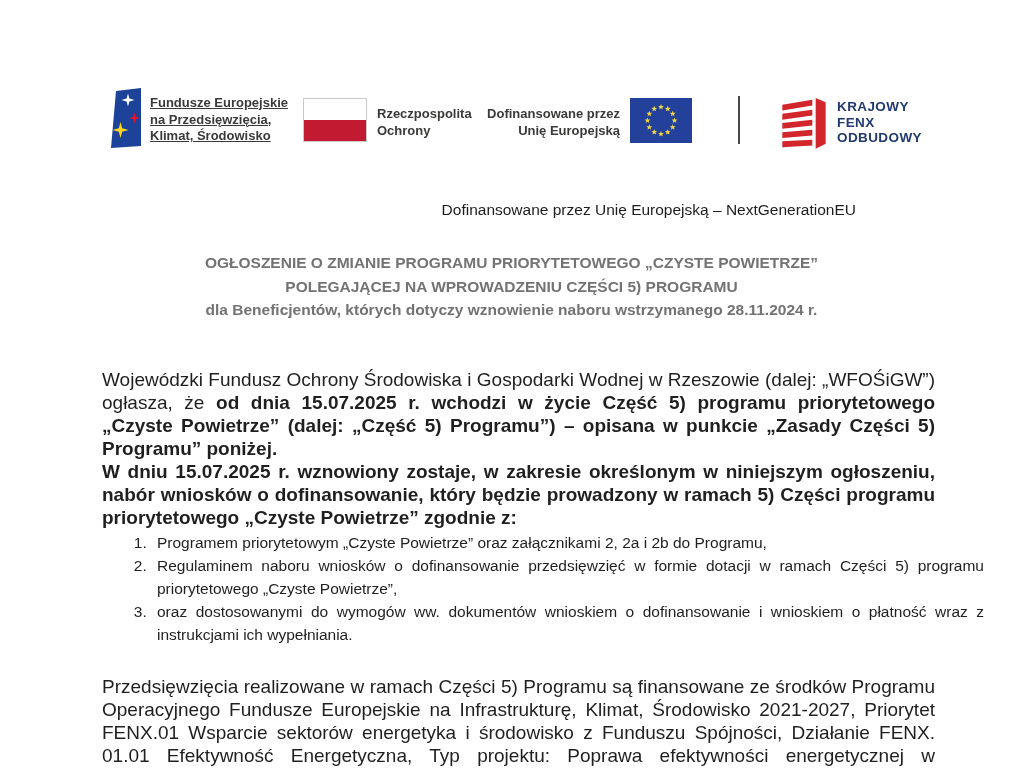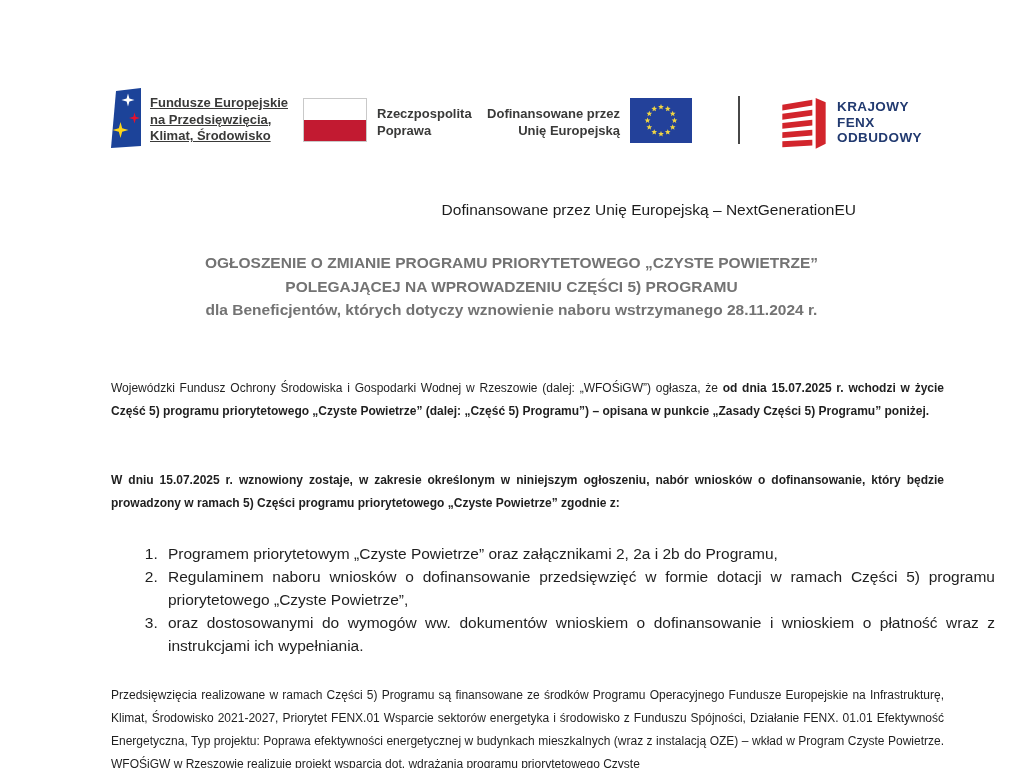--- a/index.html
+++ b/index.html
@@ -18,25 +18,25 @@
   .cofunded-text{left:470px;top:106px;width:150px;text-align:right;}
   .eu-flag{left:630px;top:98px;}
   .hdr-divider{left:738px;top:96px;width:2px;height:48px;background:#474747;}
   .kpo-icon{left:779px;top:96px;}
   .kpo-text{left:837px;top:99px;font-size:13.5px;line-height:15.5px;font-weight:700;letter-spacing:.4px;}
   
   .subheader{top:201px;left:0;width:856px;text-align:right;
     font-size:15.5px;font-weight:400;color:#1d1d1d;}
   .title{top:251px;left:95px;width:833px;text-align:center;
     font-size:15.5px;font-weight:700;line-height:23.5px;color:#737373;}
-  .para{left:95px;width:833px;font-size:12px;line-height:23px;
-    text-align:justify;color:#1f1f1f;margin:16px;}
+  .para{left:95px;width:833px;font-size:19px;line-height:23px;
+    text-align:justify;color:#1f1f1f;margin:7px;}
   .p1{top:361px;}
   .p2{top:453px;font-weight:700;}
-  .doc-list{top:527px;left:95px;width:833px;margin:15px;padding:0 0 0 52px;
+  .doc-list{top:527px;left:95px;width:833px;margin:4px;padding:0 0 0 52px;
     font-size:15.5px;line-height:23px;color:#1f1f1f;}
   .doc-list li{text-align:justify;padding-left:6px;}
   .p3{top:668px;}
   b{font-weight:700;}
 </style>
 </head>
 <body>
 
 <header>
 
@@ -52,21 +52,21 @@
     <div>na Przedsięwzięcia,</div>
     <div>Klimat, Środowisko</div>
   </div>
 
   <div class="abs pl-flag">
     <div class="half" id="pl-flag-white" style="background: rgb(255, 255, 255);"></div>
     <div class="half" id="pl-flag-red" style="background: rgb(194, 26, 49);"></div>
   </div>
   <div class="abs logo-text pl-text">
     <div>Rzeczpospolita</div>
-    <div>Poprawa</div>
+    <div>Ochrony</div>
   </div>
 
   <div class="abs logo-text cofunded-text">
     <div>Dofinansowane przez</div>
     <div>Unię Europejską</div>
   </div>
   <svg class="abs eu-flag" width="62" height="45" viewBox="0 0 62 45" id="eu-flag-svg">
     <rect id="eu-flag-rect" x="0" y="0" width="62" height="45" fill="#23419a"></rect>
 
   <polygon points="31.00,6.00 31.79,7.91 33.85,8.07 32.28,9.42 32.76,11.43 31.00,10.35 29.24,11.43 29.72,9.42 28.15,8.07 30.21,7.91" fill="#f0d543"></polygon>

